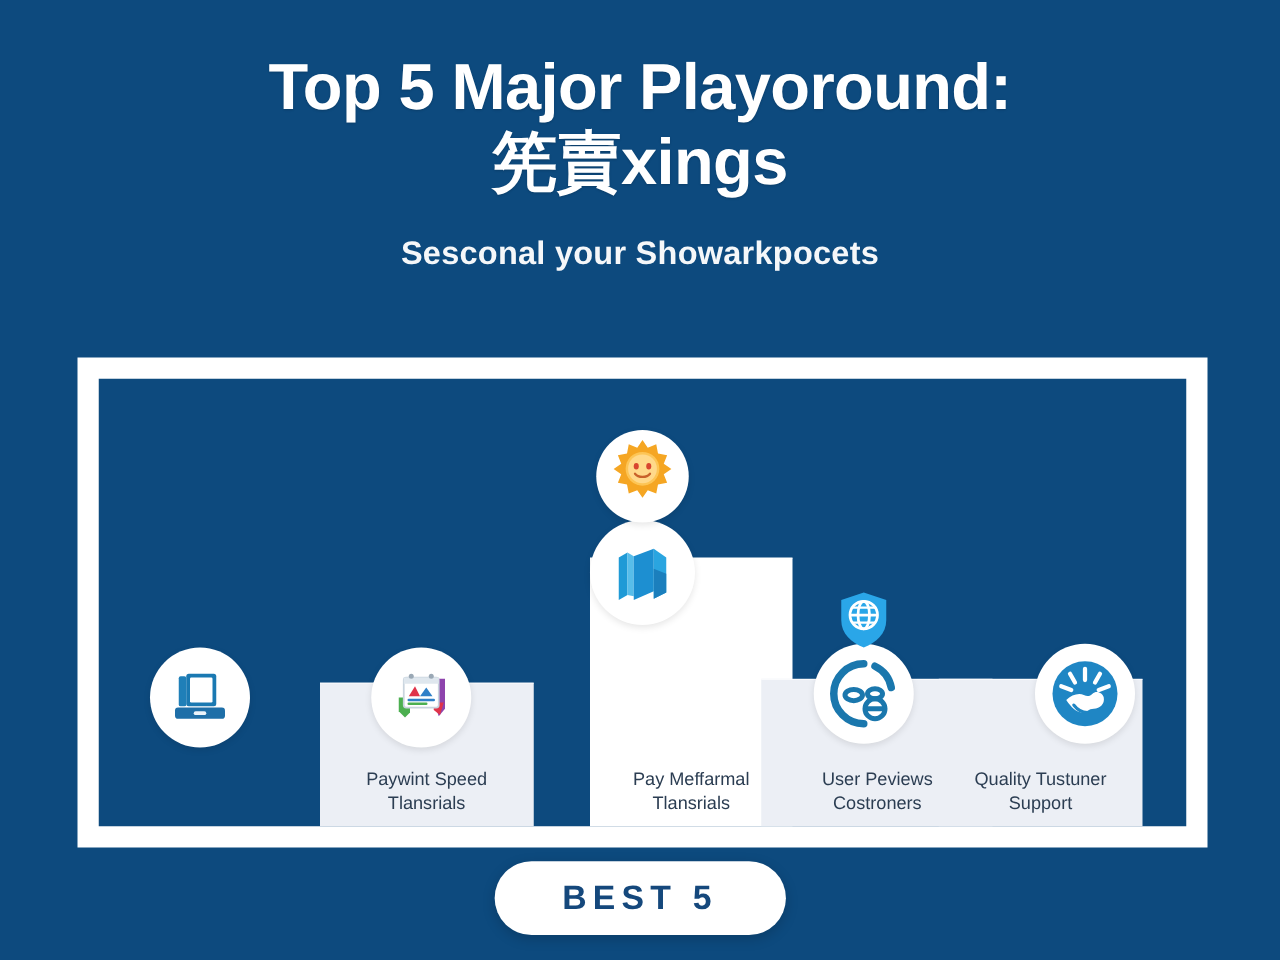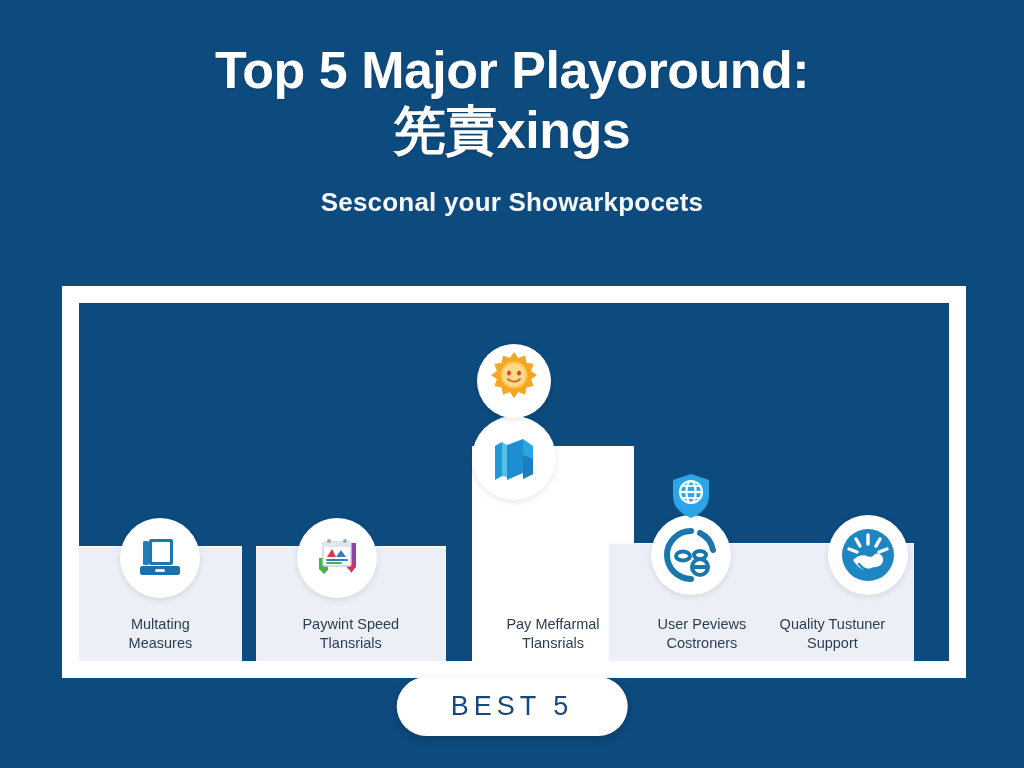--- a/index.html
+++ b/index.html
@@ -116,58 +116,52 @@
     display: flex;
     align-items: center;
     justify-content: center;
   }
 
   
   .best-badge {
     position: absolute;
     left: 50%;
     transform: translateX(-50%);
-    bottom: 32px;
+    bottom: 20px;
     background: #ffffff;
     border-radius: 30px;
     padding: 14px 54px;
     color: #15487c;
     font-size: 27px;
-    font-weight: 400;
+    font-weight: 700;
     letter-spacing: 5px;
     box-shadow: 0 3px 10px rgba(0,0,0,0.18);
   }
 </style>
 </head>
 <body>
 
 <div class="header">
   <div class="title-line">Top 5 Major Playoround:</div>
   <div class="title-line-2">筅賣xings</div>
   <div class="subtitle">Sesconal your Showarkpocets</div>
 </div>
 
 <div class="chart-frame">
   <div class="chart-plot" id="plot">
-      <div class="bar" style="left: 0px; width: 162.8px; height: 114.56px;">
-        <div class="bar-label">
-          <div>Multating</div>
-          <div>Measures</div>
-        </div>
-      </div>
       <div class="icon-bubble" style="width: 80px; height: 80px; left: 41.4px; bottom: 62.56px;">
     <svg width="52" height="52" viewBox="0 0 52 52">
       <rect x="9" y="9" width="6" height="24" rx="1.5" fill="#1f7fb8"></rect>
       <rect x="15" y="7" width="24" height="26" rx="2" fill="#1a79b2"></rect>
       <rect x="18" y="10" width="18" height="20" rx="1" fill="#ffffff"></rect>
       <rect x="6" y="34" width="40" height="9" rx="2.5" fill="#1e6fa8"></rect>
       <rect x="21" y="37" width="10" height="3" rx="1.5" fill="#eaf3fa"></rect>
     </svg>
       </div>
-      <div class="bar" style="left: 176.8px; width: 190px; height: 114.56px;">
+      <div class="bar" style="left: 176.8px; width: 171px; height: 114.56px;">
         <div class="bar-label">
           <div>Paywint Speed</div>
           <div>Tlansrials</div>
         </div>
       </div>
       <div class="icon-bubble" style="width: 80px; height: 80px; left: 218.2px; bottom: 62.56px;">
     <svg width="52" height="52" viewBox="0 0 52 52">
       <path d="M38 11h7v24l-5 6-2-6z" fill="#8e44ad"></path>
       <path d="M36 30h8l-3 10-5-4z" fill="#e0334a"></path>
       <path d="M8 26h9v12l-4 4-5-5z" fill="#4caf50"></path>

